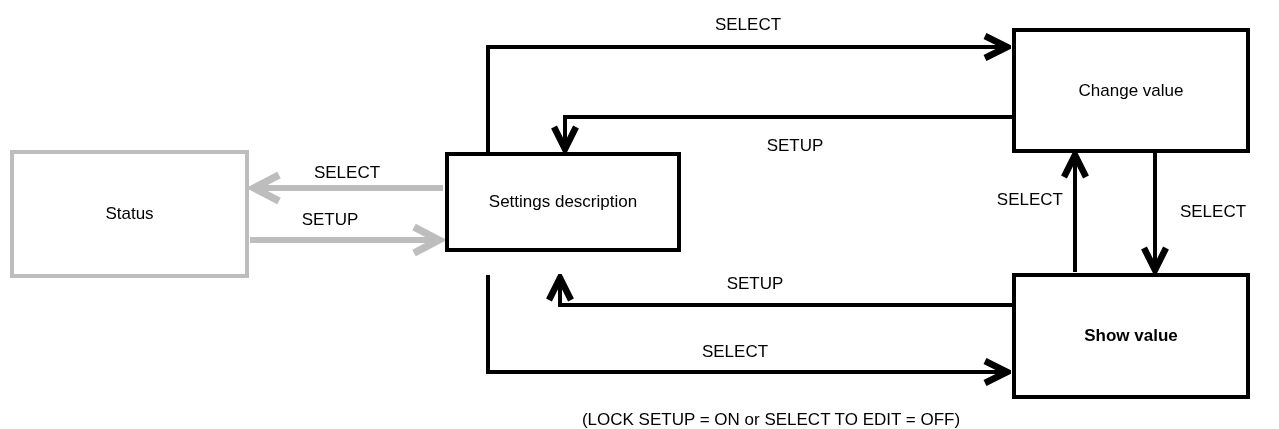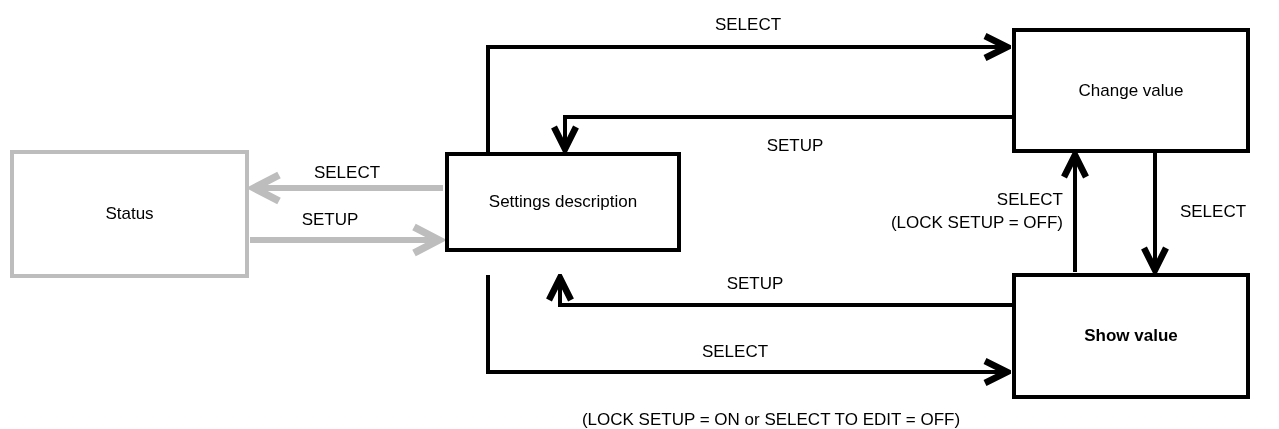--- a/index.html
+++ b/index.html
@@ -96,21 +96,20 @@
   </div>
   <div class="node box-show">
     <span>Show value</span>
   </div>
 
   <div class="lbl" style="left:748px;top:25px;">SELECT</div>
   <div class="lbl" style="left:795px;top:146px;">SETUP</div>
 
   <div class="lbl-right-block">
     <div>SELECT</div>
-    <div>(LOCK SETUP = OFF)</div>
   </div>
 
   <div class="lbl" style="left:1213px;top:212px;">SELECT</div>
   <div class="lbl" style="left:755px;top:284px;">SETUP</div>
   <div class="lbl" style="left:735px;top:352px;">SELECT</div>
   <div class="lbl" style="left:723px;top:420px;margin-left:48px;">(LOCK SETUP = ON or SELECT TO EDIT = OFF)</div>
 
   <div class="lbl" style="left:347px;top:173px;">SELECT</div>
   <div class="lbl" style="left:330px;top:220px;">SETUP</div>
 </div>

